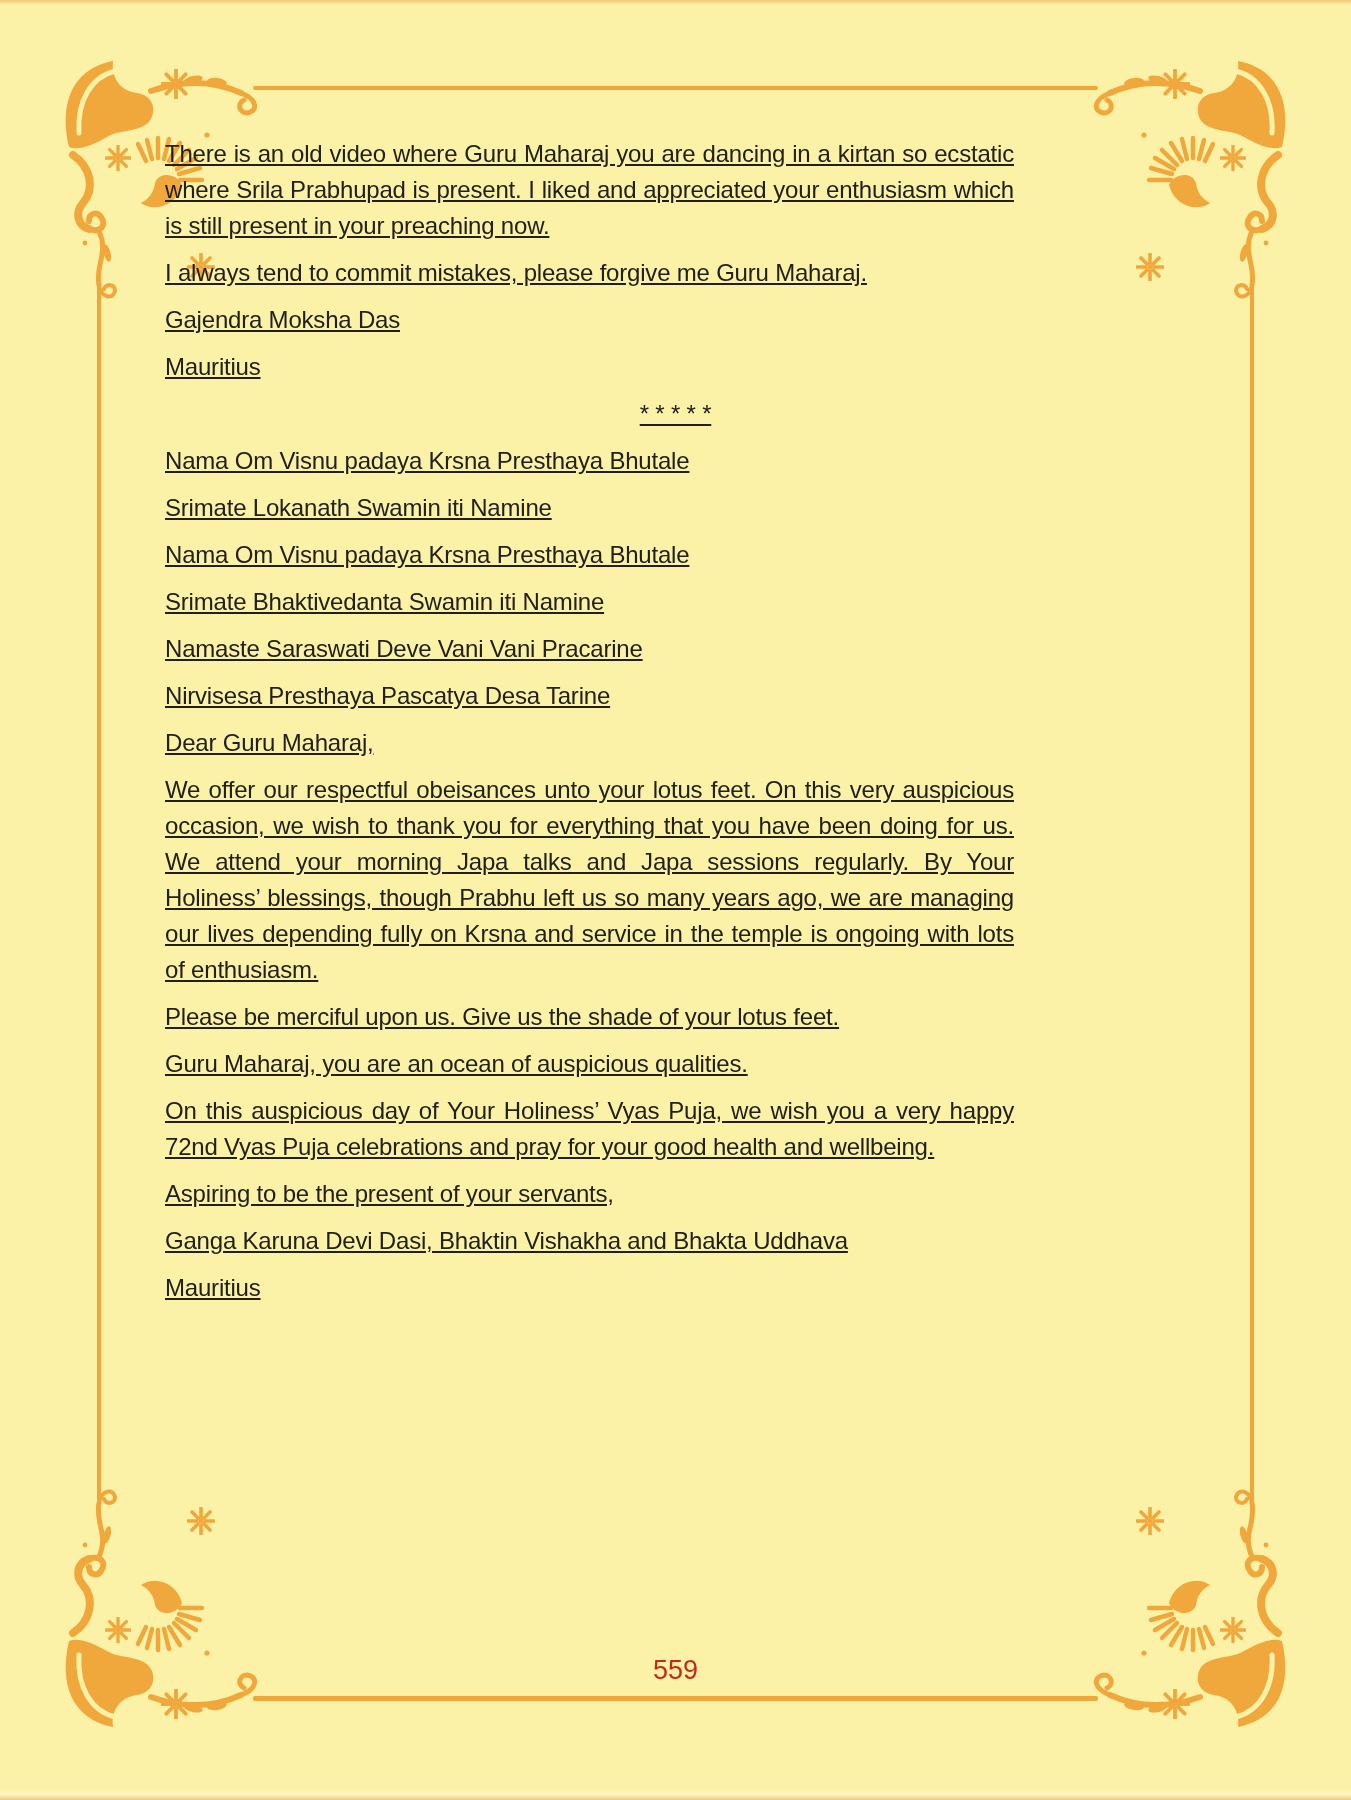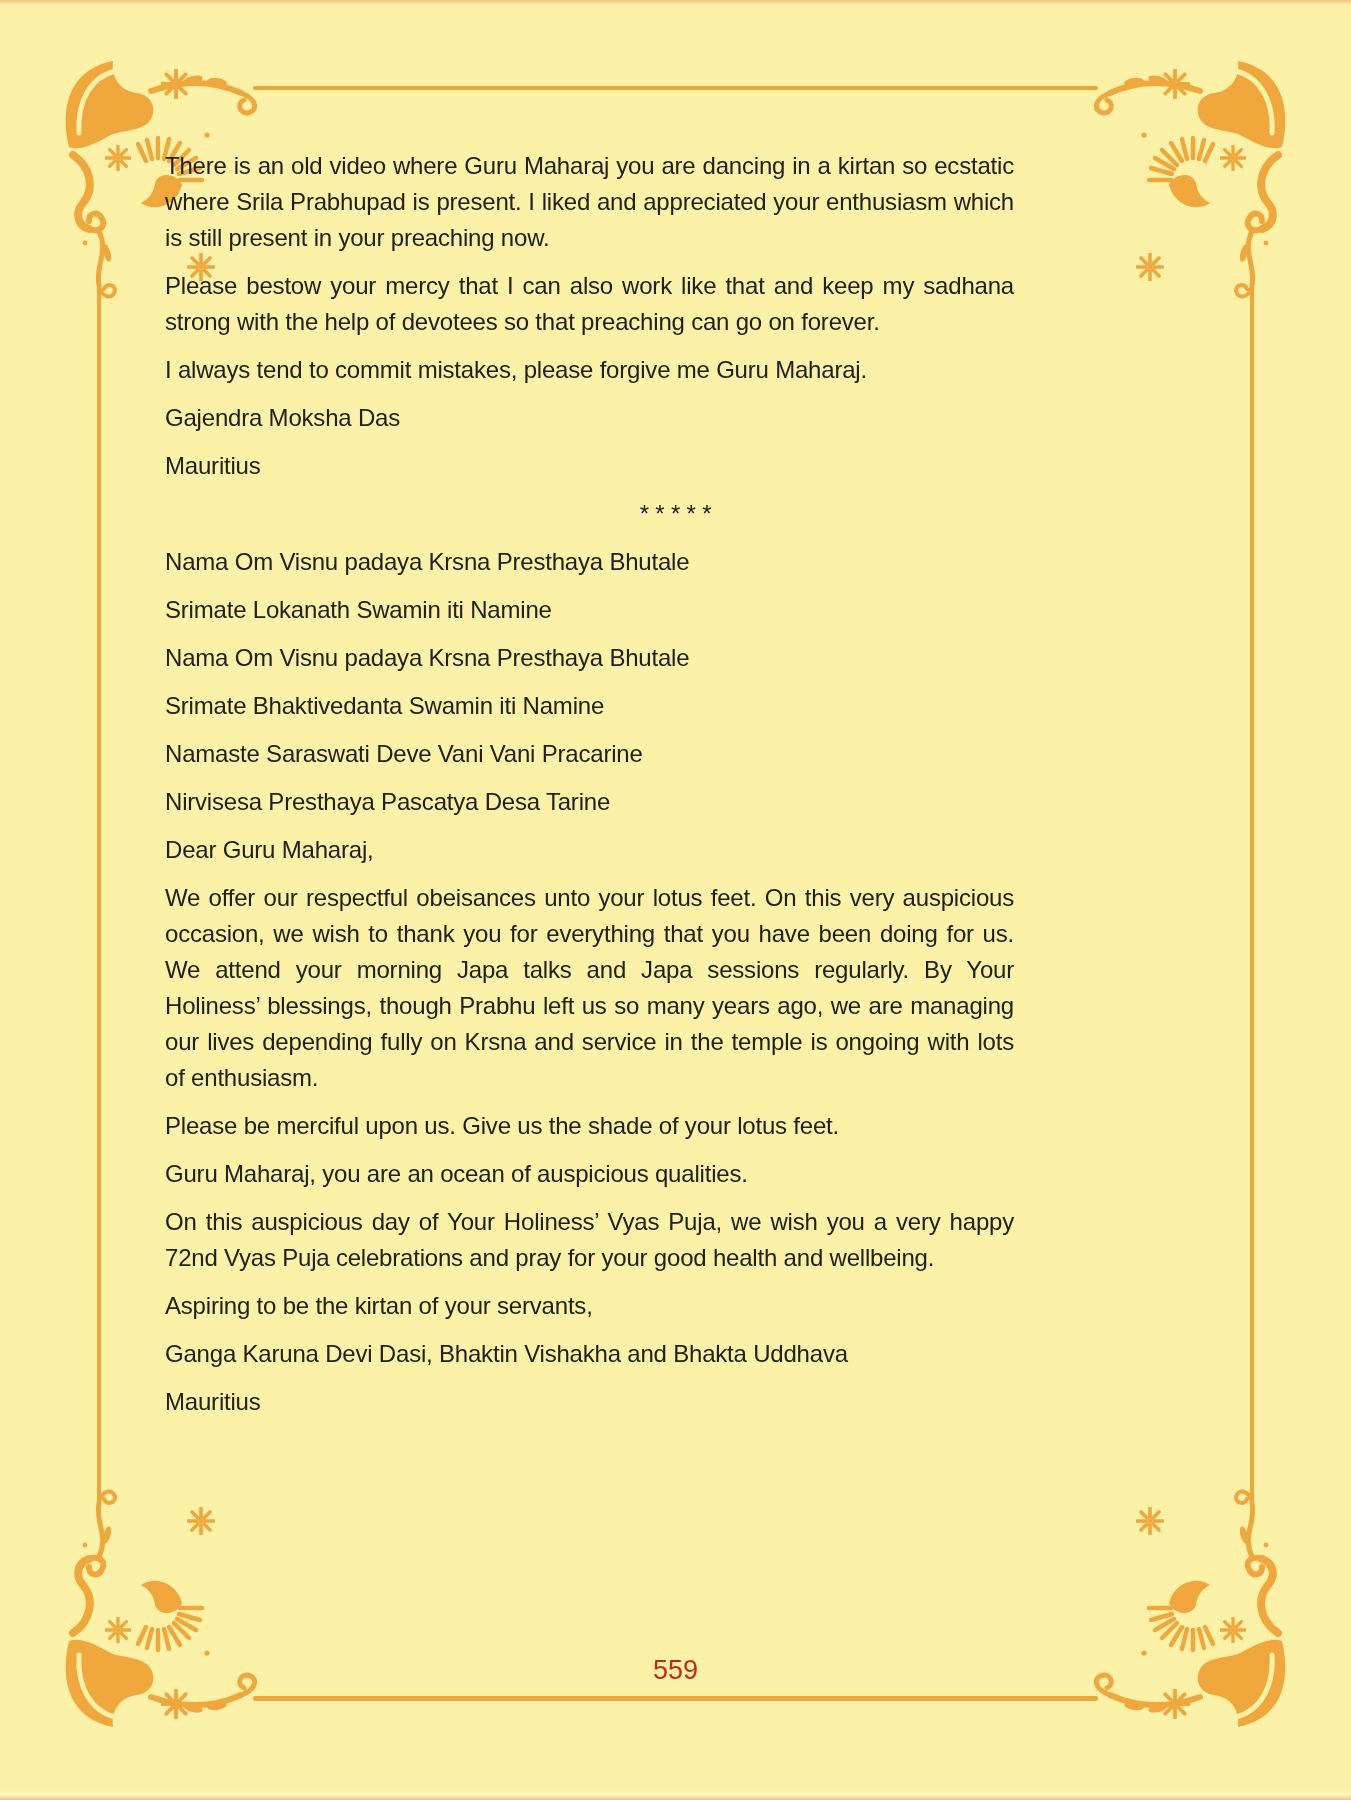--- a/index.html
+++ b/index.html
@@ -22,22 +22,22 @@
   .line-h{position:absolute;height:4px;background:#EFA63B;border-radius:2px;}
   .line-top{left:253px;width:845px;top:86px;}
   .line-bottom{left:253px;width:845px;top:1696px;height:5px;}
   .line-v{position:absolute;width:4px;background:#EFA63B;border-radius:2px;}
   .line-left{left:97px;top:284px;height:1240px;}
   .line-right{left:1250px;top:284px;height:1240px;}
 
   
   .content{position:absolute;left:165px;top:136px;width:849px;}
   .content p{
-    margin:12px 0 11px 0;font-size:24px;line-height:36px;color:#22201d;
-    text-align:justify;letter-spacing:-0.2px;
+    margin:0 0 11px 0;font-size:24px;line-height:36px;color:#22201d;
+    text-align:justify;letter-spacing:-0.2px;text-decoration:underline;
   }
   .content p.single{text-align:left;}
   .mt-sig{margin-top:76px;}
   .mt-pray{margin-top:65px;}
   .mt-dear{margin-top:77px;}
   .mt-asp{margin-top:53px;}
   .stars{text-align:center !important;letter-spacing:3px;transform:translateX(86px);}
   .pagenum{
     position:absolute;top:1652px;left:0;width:100%;text-align:center;
     font-size:27px;line-height:36px;color:#C4291B;
@@ -108,21 +108,20 @@
   </svg>
 
 <div class="line-h line-top"></div>
 <div class="line-h line-bottom"></div>
 <div class="line-v line-left"></div>
 <div class="line-v line-right"></div>
 
 <div class="content">
 
   <p>There is an old video where Guru Maharaj you are dancing in a kirtan so ecstatic where Srila Prabhupad is present. I liked and appreciated your enthusiasm which is still present in your preaching now.</p>
-  <p>Please bestow your mercy that I can also work like that and keep my sadhana strong with the help of devotees so that preaching can go on forever.</p>
   <p class="single">I always tend to commit mistakes, please forgive me Guru Maharaj.</p>
 
   <p class="single">Gajendra Moksha Das</p>
   <p class="single">Mauritius</p>
 
   <p class="single stars">* * * * *</p>
 
   <p class="single mt-pray">Nama Om Visnu padaya Krsna Presthaya Bhutale</p>
   <p class="single">Srimate Lokanath Swamin iti Namine</p>
   <p class="single">Nama Om Visnu padaya Krsna Presthaya Bhutale</p>
@@ -130,19 +129,19 @@
   <p class="single">Namaste Saraswati Deve Vani Vani Pracarine</p>
   <p class="single">Nirvisesa Presthaya Pascatya Desa Tarine</p>
 
   <p class="single mt-dear">Dear Guru Maharaj,</p>
 
   <p>We offer our respectful obeisances unto your lotus feet. On this very auspicious occasion, we wish to thank you for everything that you have been doing for us. We attend your morning Japa talks and Japa sessions regularly. By Your Holiness’ blessings, though Prabhu left us so many years ago, we are managing our lives depending fully on Krsna and service in the temple is ongoing with lots of enthusiasm.</p>
   <p class="single">Please be merciful upon us. Give us the shade of your lotus feet.</p>
   <p class="single">Guru Maharaj, you are an ocean of auspicious qualities.</p>
   <p>On this auspicious day of Your Holiness’ Vyas Puja, we wish you a very happy 72nd Vyas Puja celebrations and pray for your good health and wellbeing.</p>
 
-  <p class="single mt-asp">Aspiring to be the kirtan of your servants,</p>
+  <p class="single mt-asp">Aspiring to be the present of your servants,</p>
   <p class="single">Ganga Karuna Devi Dasi, Bhaktin Vishakha and Bhakta Uddhava</p>
   <p class="single">Mauritius</p>
 
 </div>
 
 <div class="pagenum">559</div>
 
 </body></html>

